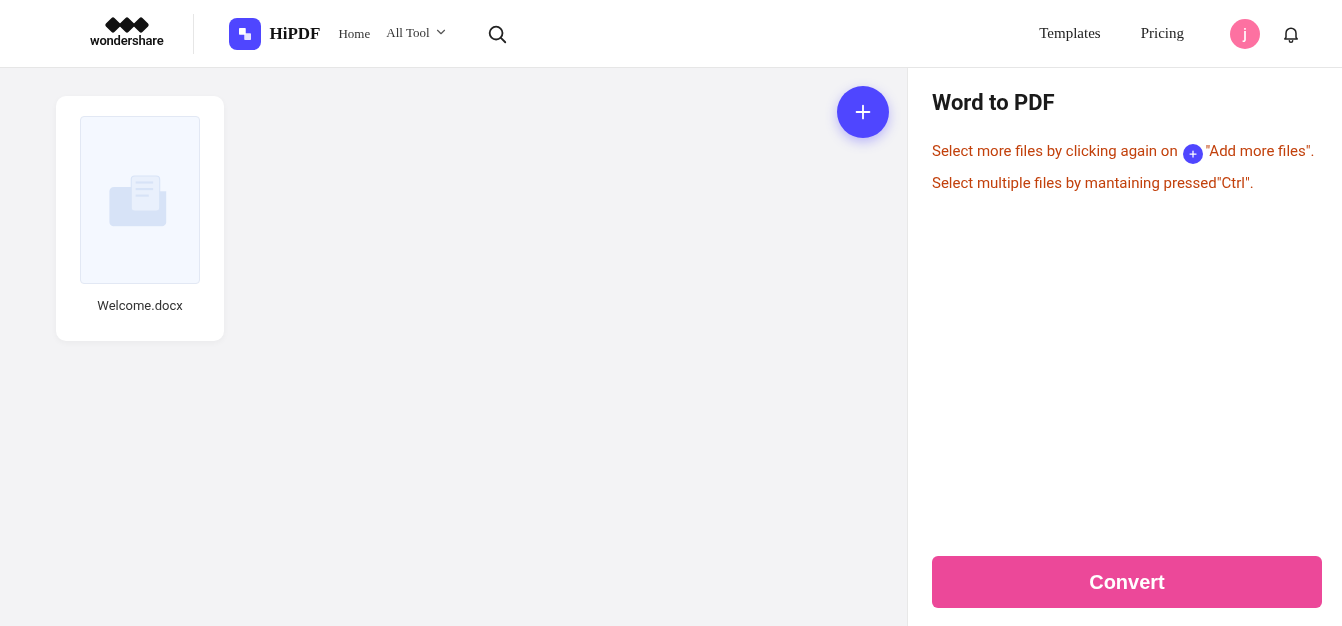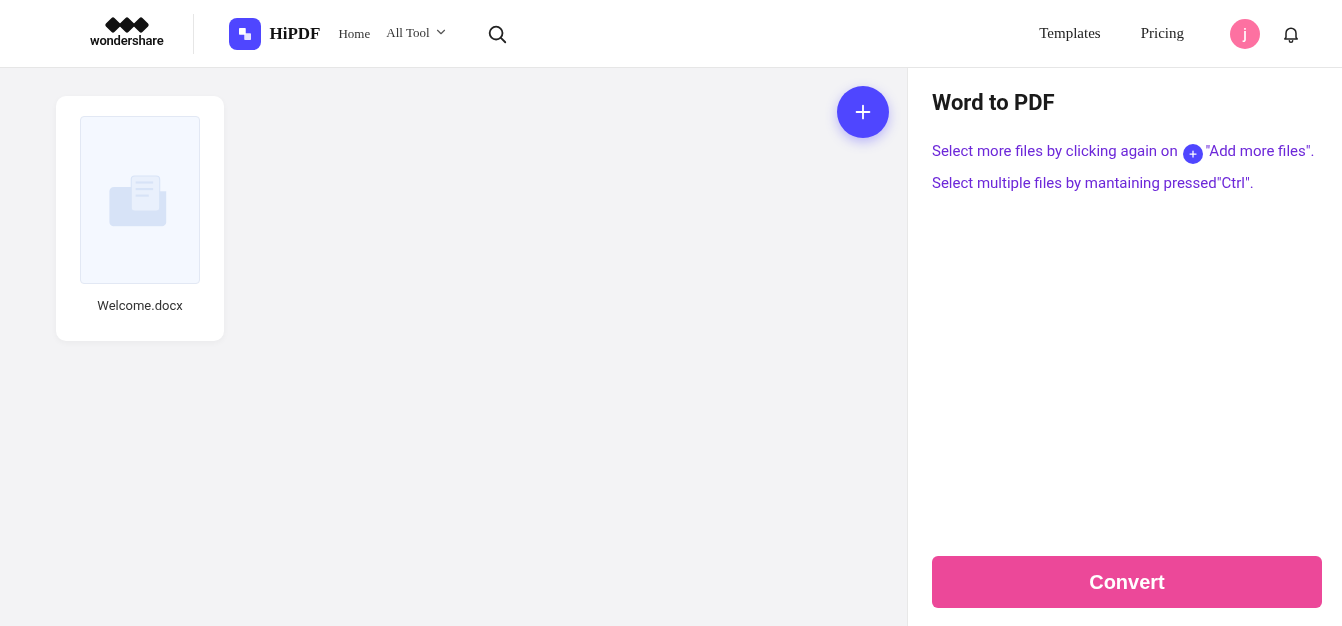--- a/index.html
+++ b/index.html
@@ -176,21 +176,21 @@
     position: relative;
   }
   .side-title {
     font-size: 22px;
     font-weight: 700;
     color: #1a1a1a;
     margin-bottom: 21px;
   }
   .help-text {
     font-size: 15px;
-    color: #6d28d9;
+    color: #c2410c;
     line-height: 2.1;
   }
   .inline-plus {
     display: inline-flex;
     width: 20px; height: 20px;
     background: #4f46ff;
     border-radius: 50%;
     align-items: center;
     justify-content: center;
     vertical-align: -4px;

